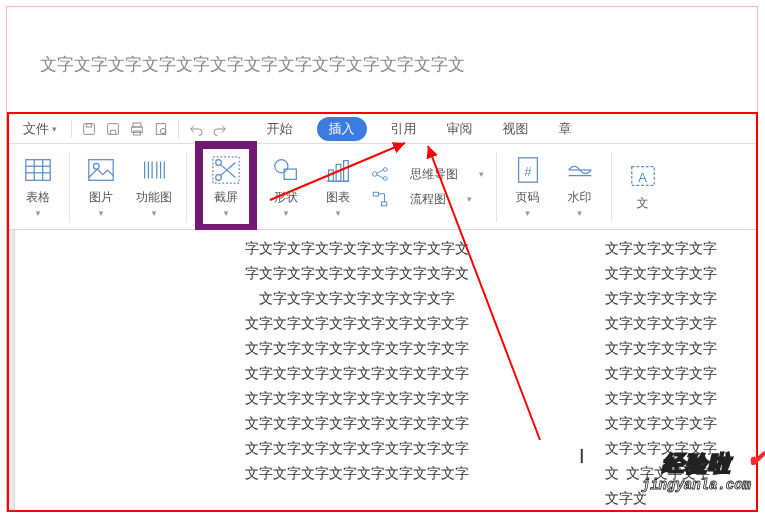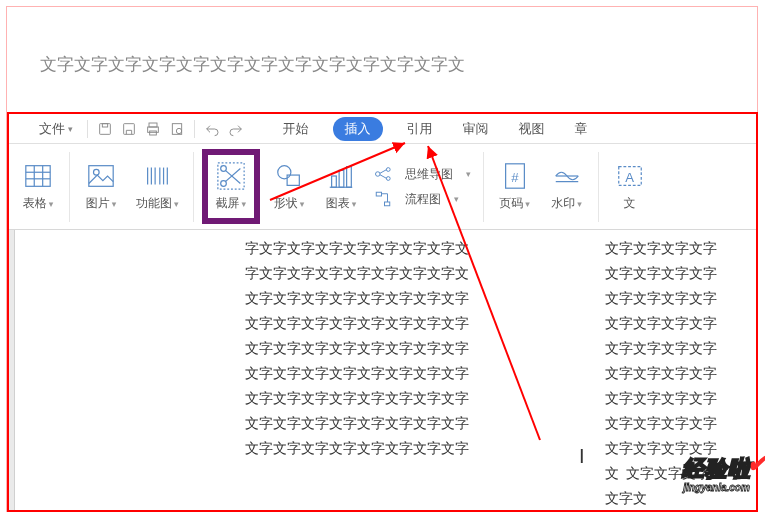--- a/index.html
+++ b/index.html
@@ -57,21 +57,21 @@
   }
   .menu-bar {
     display: flex;
     align-items: center;
     height: 30px;
     background: #fff;
     border-bottom: 1px solid #e0e0e0;
     font-size: 13px;
     color: #555;
     gap: 2px;
-    padding-left: 22px;
+    padding-left: 6px;
     white-space: nowrap;
   }
   .menu-file {
     padding: 3px 8px;
     display: flex;
     align-items: center;
     gap: 3px;
   }
   .menu-file .caret { font-size: 9px; color: #888; }
   .menu-sep {
@@ -131,36 +131,37 @@
     padding: 4px 6px;
     cursor: pointer;
     min-width: 46px;
   }
   .ribbon-btn .lbl {
     font-size: 12px;
     color: #555;
     display: flex;
     align-items: center;
     gap: 2px;
+    flex-direction: column;
   }
   .ribbon-btn .lbl .caret { font-size: 9px; color: #999; }
   .ribbon-btn svg { width: 30px; height: 30px; stroke: #5a8cc7; fill: none; stroke-width: 1.3; }
   .ribbon-btn.red-box {
-    border: 6px solid #701a75;
+    border: 8px solid #701a75;
     padding: 6px 8px;
   }
   .ribbon-btn-stack {
     display: flex;
     flex-direction: column;
     gap: 3px;
   }
   .ribbon-btn-sm {
     display: flex;
     align-items: center;
-    gap: 13px;
+    gap: 21px;
     padding: 2px 4px;
     font-size: 12px;
     color: #555;
     cursor: pointer;
   }
   .ribbon-btn-sm svg { width: 18px; height: 18px; stroke: #5a8cc7; fill: none; stroke-width: 1.3; }
 
   .doc-area {
     height: 280px;
     background: #f0f0f0;
@@ -222,26 +223,27 @@
   }
   .watermark .check {
     color: #ff2a2a;
     -webkit-text-stroke: 0;
     font-size: 26px;
     position: absolute;
     right: -18px;
     top: -6px;
   }
   .watermark .sub {
-    font-size: 10px;
+    font-size: 14px;
     font-weight: bold;
     font-style: italic;
     color: #fff;
     -webkit-text-stroke: 0.8px #222;
     margin-top: -2px;
+    font-family: Liberation Mono, monospace;
   }
 </style>
 </head>
 <body>
 
 <div class="bg-doc">
   <div>文字文字文字文字文字文字文字文字文字文字文字文字文</div>
   <div class="row">文字文字文字文字文字文字文字文字文字文字文字文字</div>
   <div class="row">文字文字字字</div>
   <div class="row" style="margin-top:6px;">
@@ -435,21 +437,21 @@
         </svg>
       <span class="lbl">
           <span>文</span>
         </span>
     </div>
   </div>
 
   <div class="doc-area">
     <div class="doc-gutter"></div>
     <div class="doc-page-space">
-      <div class="col col1"><div>字文字文字文字文字文字文字文字文</div><div>字文字文字文字文字文字文字文字文</div><div>文字文字文字文字文字文字文字文字</div><div>文字文字文字文字文字文字文字文字</div><div>文字文字文字文字文字文字文字文字</div><div>文字文字文字文字文字文字文字文字</div><div>文字文字文字文字文字文字文字文字</div><div>文字文字文字文字文字文字文字文字</div><div>文字文字文字文字文字文字文字文字</div></div>
+      <div class="col col1"><div>字文字文字文字文字文字文字文字文</div><div>字文字文字文字文字文字文字文字文</div><div>    文字文字文字文字文字文字文字</div><div>文字文字文字文字文字文字文字文字</div><div>文字文字文字文字文字文字文字文字</div><div>文字文字文字文字文字文字文字文字</div><div>文字文字文字文字文字文字文字文字</div><div>文字文字文字文字文字文字文字文字</div><div>文字文字文字文字文字文字文字文字</div><div>文字文字文字文字文字文字文字文字</div></div>
       <div class="col col2"><div>文字文字文字文字</div><div>文字文字文字文字</div><div>文字文字文字文字</div><div>文字文字文字文字</div><div>文字文字文字文字</div><div>文字文字文字文字</div><div>文字文字文字文字</div><div>文字文字文字文字</div><div>文字文字文字文字</div><div>文  文字文字文字</div><div>文字文</div></div>
       <span class="cursor-caret">I</span>
     </div>
   </div>
 </div>
 
 <svg class="annotation-svg" viewBox="0 0 765 519">
   <defs>
     <marker id="arrowhead" markerWidth="8" markerHeight="8" refX="6" refY="3" orient="auto">
       <path d="M0,0 L6,3 L0,6 Z" fill="#ff0000"></path>

